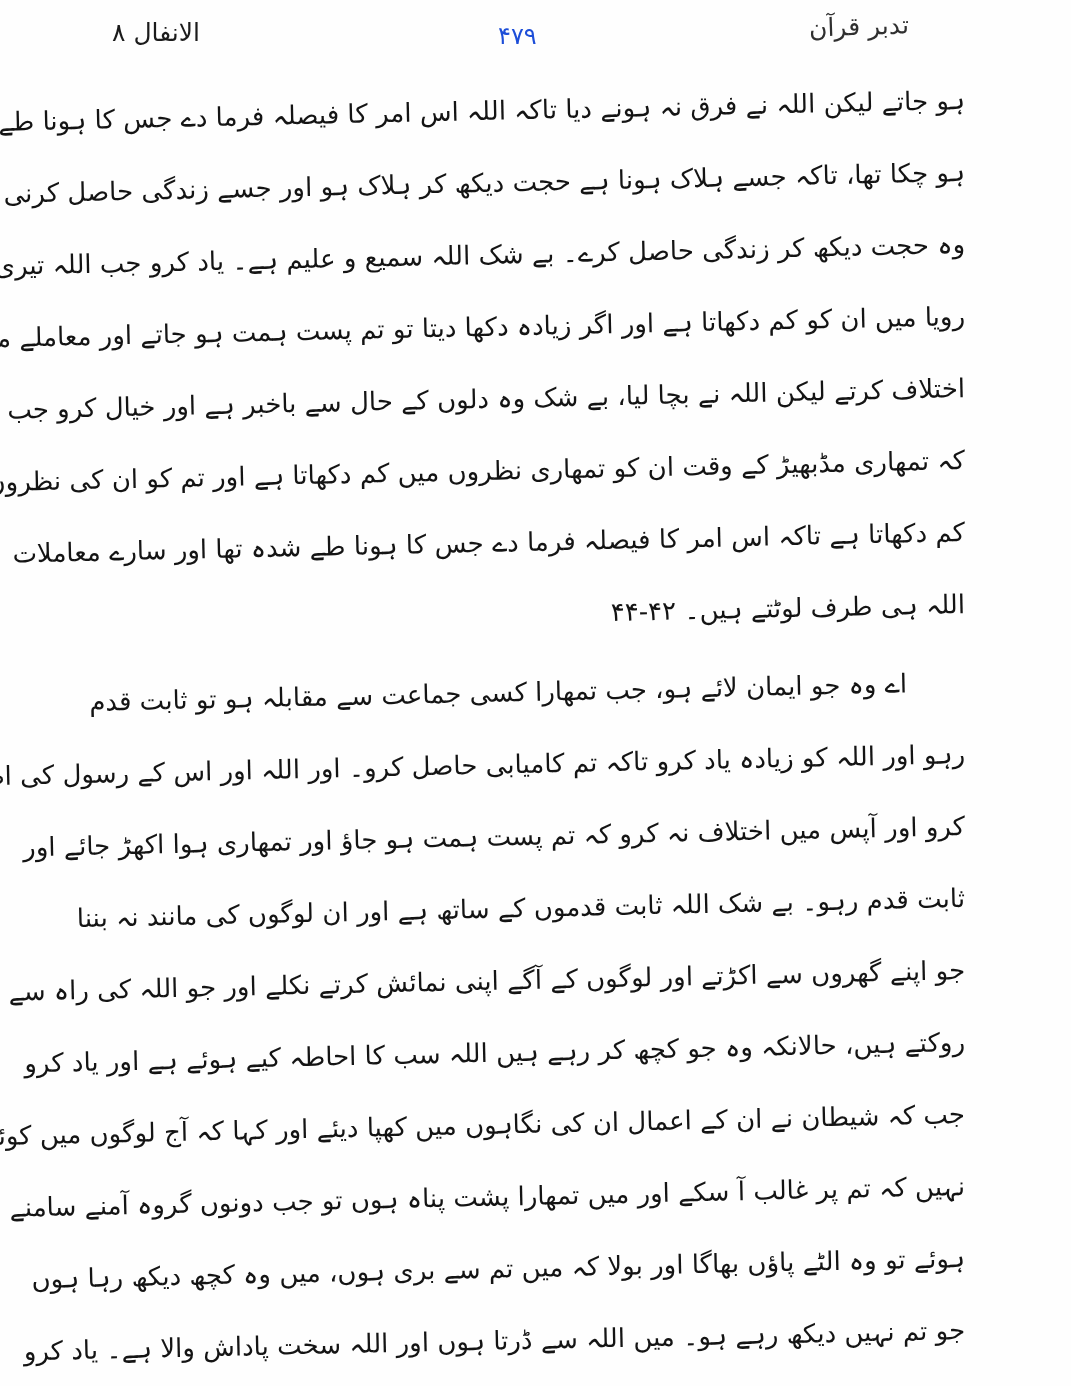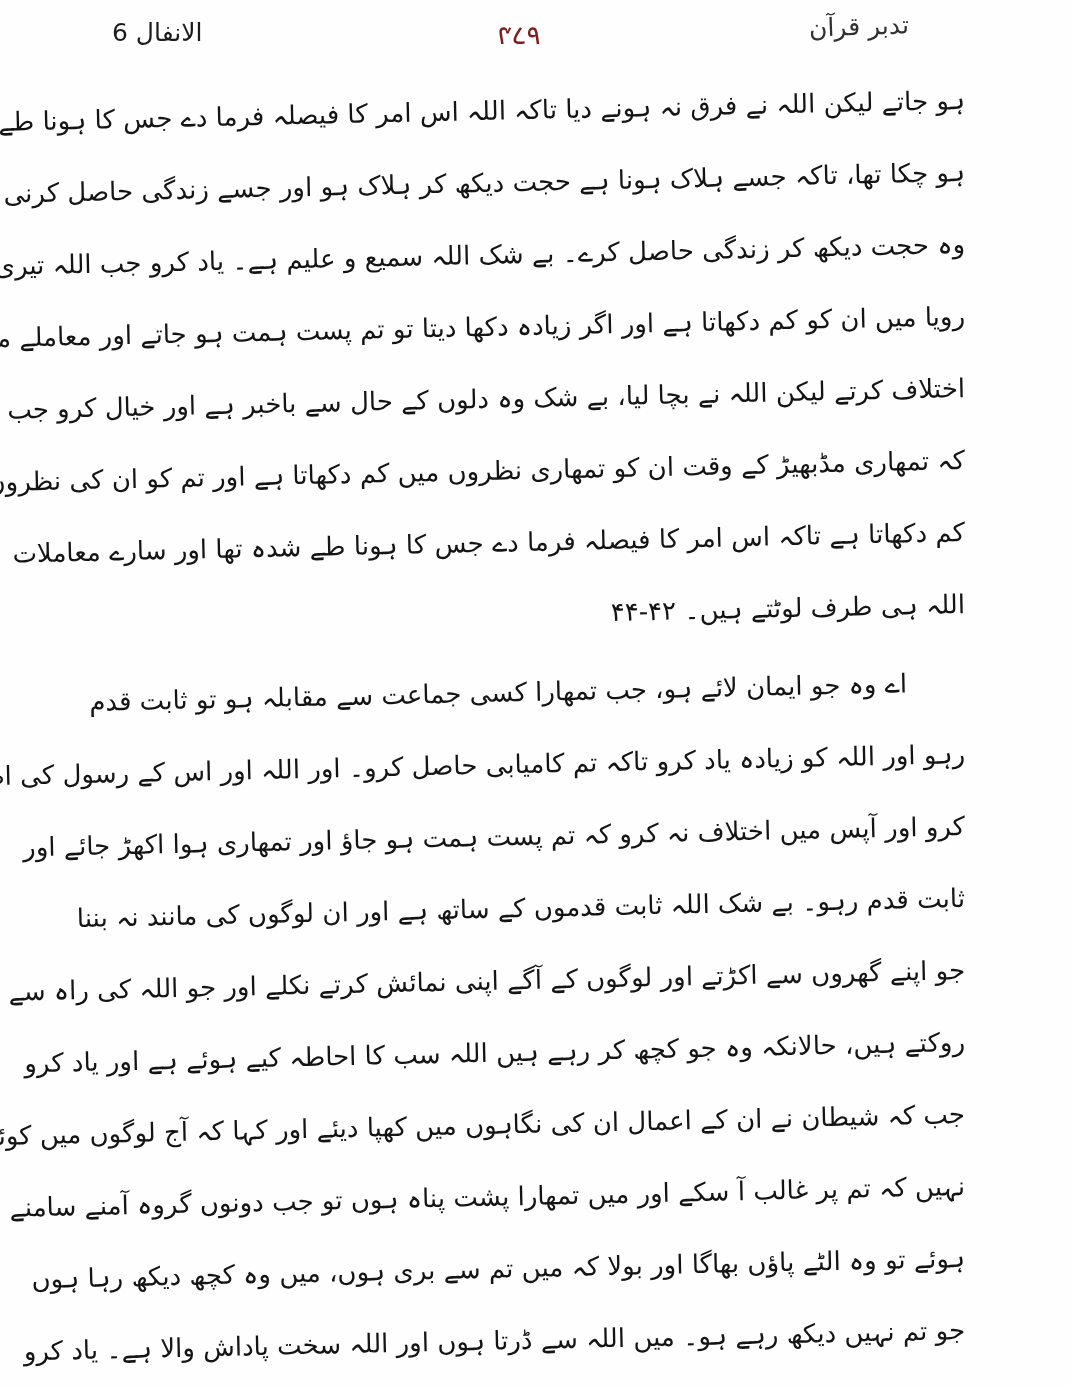--- a/index.html
+++ b/index.html
@@ -19,23 +19,22 @@
   .page-header{
     position:absolute; top:10px; left:0; right:0; height:52px;
   }
   .h-book{
     position:absolute; right:162px; top:2px;
     font-size:25px; color:#303030;
     transform:rotate(-2deg);
   }
   .h-num{
     position:absolute; left:498px; top:12px;
-    font-size:24px; letter-spacing:10px; color:#7f1d1d;
+    font-size:24px; letter-spacing:10px; color:#1d4ed8;
     direction:ltr;
-    font-family:Liberation Serif, serif;
   }
   .h-surah{
     position:absolute; left:112px; top:8px;
     font-size:25px; color:#1b1b1b;
   }
   
   .textblock{
     position:absolute;
     top:64px; right:106px;
     width:865px;
@@ -64,21 +63,21 @@
   .para2{ margin-top:6px; }
 </style>
 </head>
 <body>
 
 <div class="sheet">
 
   <header class="page-header">
     <span class="h-book">تدبر قرآن</span>
     <span class="h-num">۴۷۹</span>
-    <span class="h-surah">الانفال 6</span>
+    <span class="h-surah">الانفال ۸</span>
   </header>
 
   <main class="textblock">
 
     <section class="para">
       <div class="text-line">ہو جاتے لیکن اللہ نے فرق نہ ہونے دیا تاکہ اللہ اس امر کا فیصلہ فرما دے جس کا ہونا طے</div>
       <div class="text-line">ہو چکا تھا، تاکہ جسے ہلاک ہونا ہے حجت دیکھ کر ہلاک ہو اور جسے زندگی حاصل کرنی ہے</div>
       <div class="text-line">وہ حجت دیکھ کر زندگی حاصل کرے۔ بے شک اللہ سمیع و علیم ہے۔ یاد کرو جب اللہ تیری</div>
       <div class="text-line">رویا میں ان کو کم دکھاتا ہے اور اگر زیادہ دکھا دیتا تو تم پست ہمت ہو جاتے اور معاملے میں</div>
       <div class="text-line">اختلاف کرتے لیکن اللہ نے بچا لیا، بے شک وہ دلوں کے حال سے باخبر ہے اور خیال کرو جب</div>

